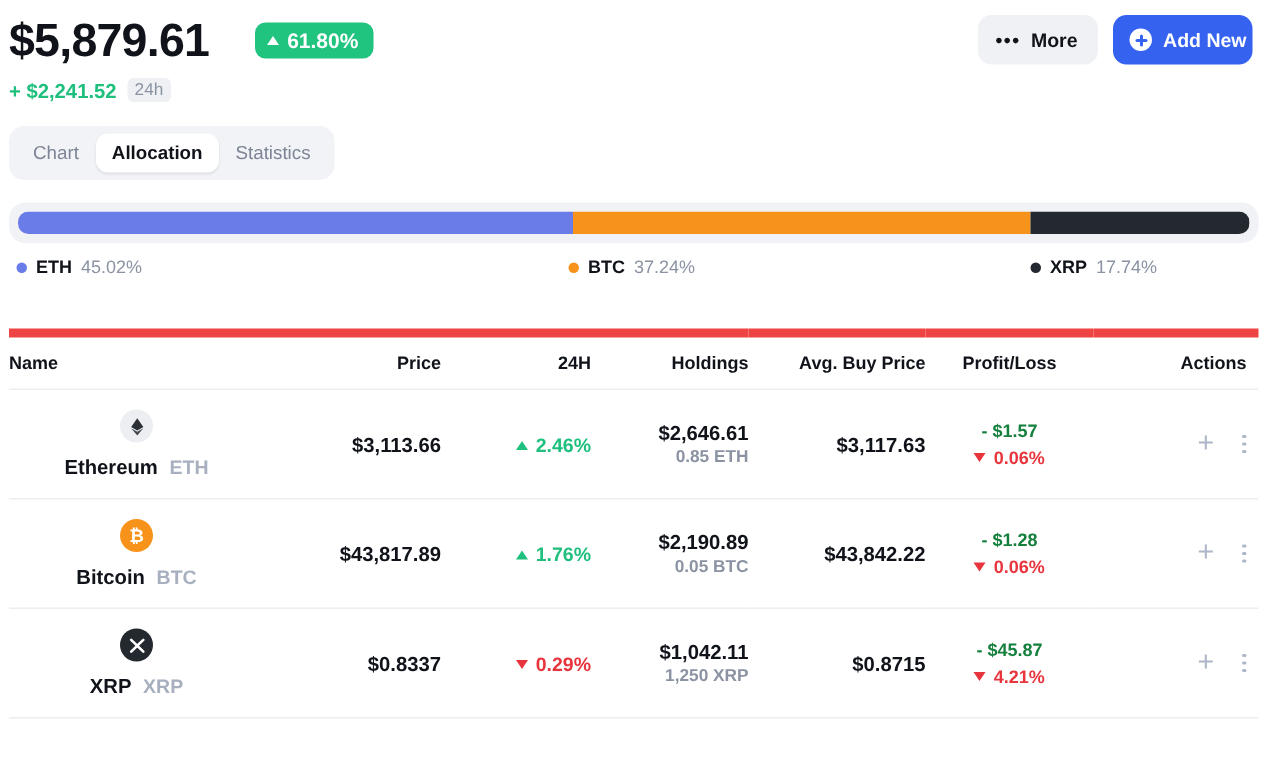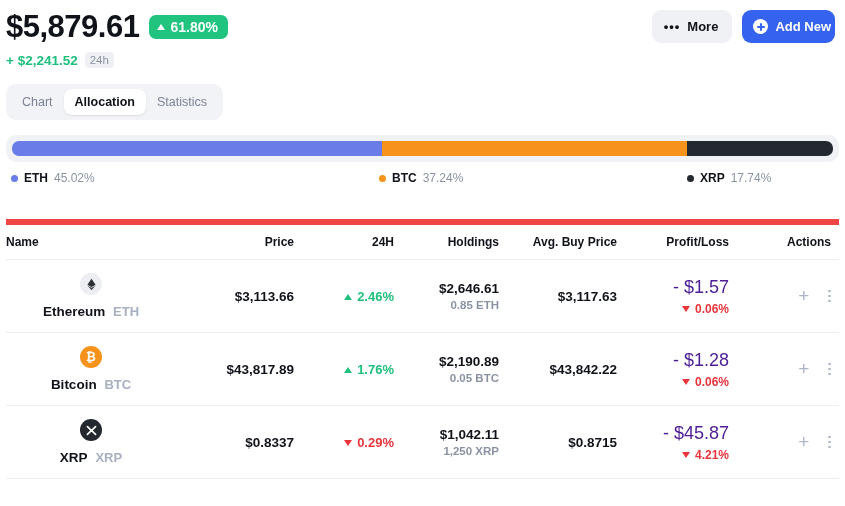--- a/index.html
+++ b/index.html
@@ -6,21 +6,21 @@
   html, body {
     width: 845px; height: 506px;
     background: #ffffff;
     font-family: "Liberation Sans", sans-serif;
     overflow: hidden;
   }
   .page { position: relative; width: 845px; height: 506px; padding: 0 0 0 0; }
 
   
   .header { position: relative; height: 72px; padding: 8px 10px 0 6px; }
-  .balance-row { display: flex; align-items: center; gap: 10px; }
+  .balance-row { display: flex; align-items: center; gap: 31px; }
   .balance {
     font-size: 31px; font-weight: bold; color: #10131a;
     letter-spacing: -0.5px; line-height: 38px;
   }
   .pct-badge {
     display: inline-flex; align-items: center; gap: 5px;
     background: #20c47f; color: #ffffff;
     font-size: 14px; font-weight: bold;
     border-radius: 7px; padding: 5px 10px 5px 8px;
     line-height: 1;
@@ -107,41 +107,41 @@
   table.assets td {
     padding: 13px 0; border-bottom: 1px solid #edeef1; vertical-align: middle;
     font-size: 13.5px; color: #10131a;
   }
   .c-name { text-align: left; }
   .c-price, .c-24h, .c-hold, .c-avg, .c-pl, .c-act { text-align: right; }
   .c-price { width: 118px; }
   .c-24h   { width: 100px; }
   .c-hold  { width: 105px; }
   .c-avg   { width: 118px; }
-  .c-pl    { width: 112px; }
+  .c-pl    { width: 112px; text-align: center; }
   .c-act   { width: 110px; padding-right: 8px !important; }
 
   .asset-cell { display: flex; align-items: center; gap: 9px; flex-direction: column; }
   .coin-icon {
     width: 22px; height: 22px; border-radius: 50%; flex: 0 0 auto;
     display: flex; align-items: center; justify-content: center;
     font-size: 12px; font-weight: bold; color: #ffffff;
   }
   .coin-eth { background: #eceef2; }
   .coin-btc { background: #f7931a; }
   .coin-xrp { background: #23292f; }
   .coin-name { font-size: 13.5px; font-weight: bold; color: #10131a; }
   .coin-sym { font-size: 13px; color: #a8b0c0; font-weight: bold; margin-left: 4px; }
 
   .num-main { font-size: 13.5px; font-weight: bold; color: #10131a; }
   .num-sub { font-size: 11.5px; color: #8b93a3; font-weight: bold; margin-top: 3px; }
   .chg { display: inline-flex; align-items: center; gap: 5px; font-size: 13px; font-weight: bold; }
   .chg.up { color: #1fc07d; }
   .chg.down { color: #e8353d; }
-  .pl-main { font-size: 18px; font-weight: normal; color: #4c1d95; }
+  .pl-main { font-size: 12px; font-weight: bold; color: #15803d; }
   .pl-sub { display: inline-flex; align-items: center; gap: 5px; font-size: 12px; font-weight: bold; color: #e8353d; margin-top: 4px; }
 
   .act-cell { display: flex; align-items: center; justify-content: flex-end; gap: 19px; }
   .icon-btn { cursor: pointer; color: #aeb7c8; line-height: 0; }
   .plus-ico { font-size: 19px; font-weight: normal; line-height: 14px; }
   .dots-v { display: inline-flex; flex-direction: column; gap: 2.5px; }
   .dots-v i { width: 2.6px; height: 2.6px; border-radius: 50%; background: #aeb7c8; display: block; }
 </style>
 </head>
 <body>

